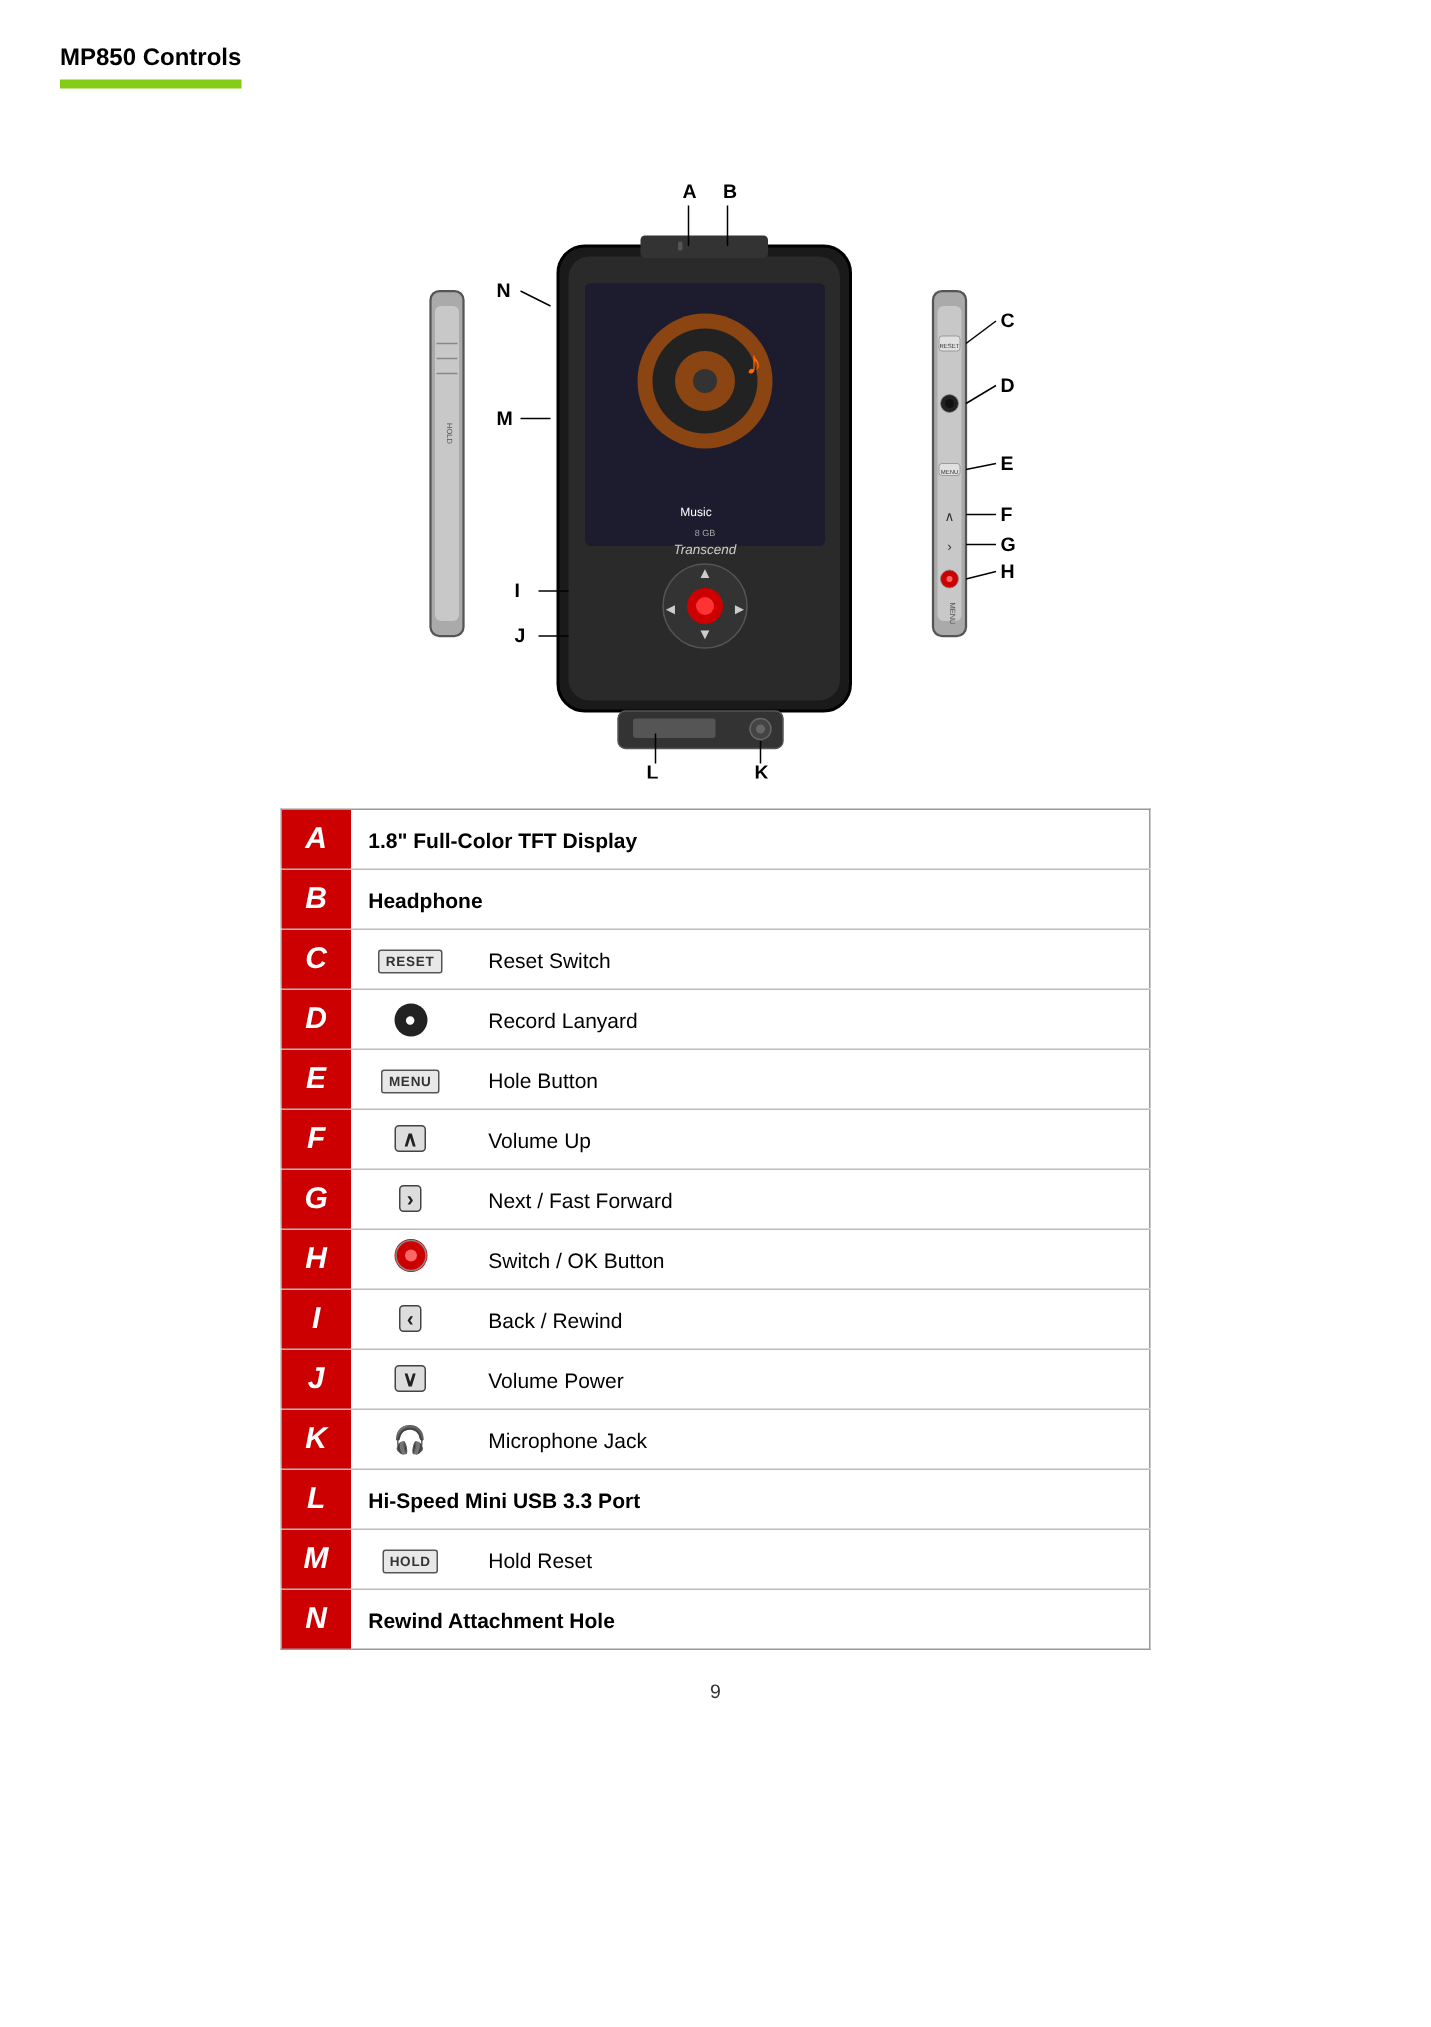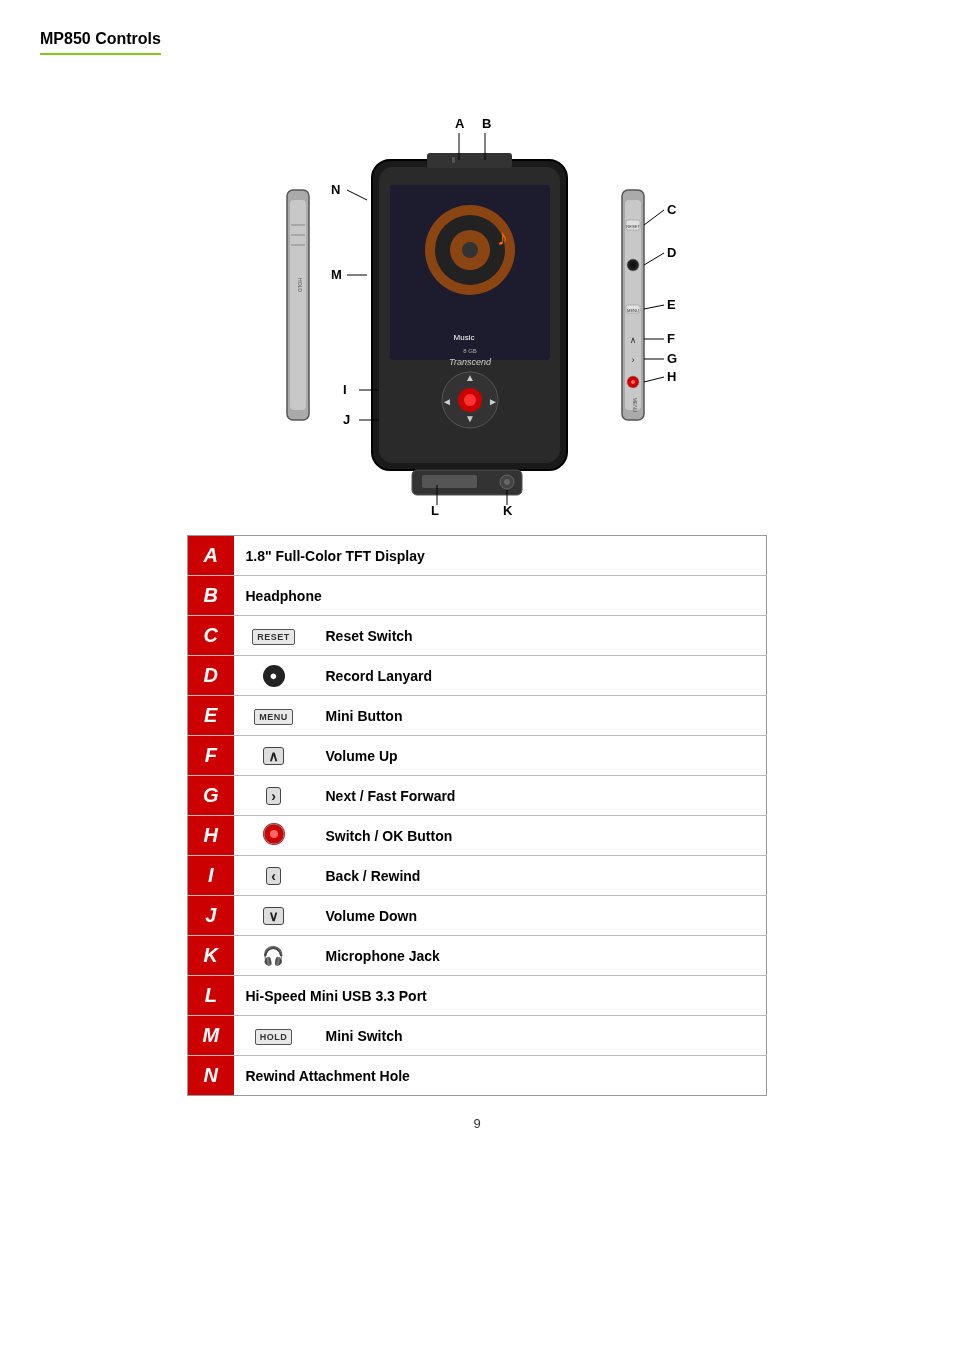--- a/index.html
+++ b/index.html
@@ -10,21 +10,21 @@
       min-height: 1351px;
       padding: 30px 40px;
       color: #000;
     }
 
     .page-title {
       font-size: 16px;
       font-weight: bold;
       margin-bottom: 20px;
       padding-bottom: 5px;
-      border-bottom: 2px solid #84cc16;
+      border-bottom: 6px solid #84cc16;
       display: inline-block;
     }
 
     
     .device-diagram {
       display: flex;
       justify-content: center;
       align-items: center;
       margin: 20px auto;
       position: relative;
@@ -69,21 +69,21 @@
     .icon-cell {
       width: 80px;
       text-align: center;
       vertical-align: middle;
       padding: 6px 8px;
     }
 
     .description-cell {
       padding: 8px 12px;
       font-size: 14px;
-      font-weight: bold;
+      font-weight: normal;
       vertical-align: middle;
     }
 
     .full-width-desc {
       padding: 8px 12px;
       font-size: 14px;
       font-weight: bold;
       vertical-align: middle;
       font-style: normal;
     }
@@ -290,21 +290,21 @@
         <td class="description-cell">Reset Switch</td>
       </tr>
       <tr>
         <td class="label-cell">D</td>
         <td class="icon-cell"><span class="btn-circle">●</span></td>
         <td class="description-cell">Record Lanyard</td>
       </tr>
       <tr>
         <td class="label-cell">E</td>
         <td class="icon-cell"><span class="btn-label">MENU</span></td>
-        <td class="description-cell">Mini Button</td>
+        <td class="description-cell">Hole Button</td>
       </tr>
       <tr>
         <td class="label-cell">F</td>
         <td class="icon-cell"><span class="chevron-icon">∧</span></td>
         <td class="description-cell">Volume Up</td>
       </tr>
       <tr>
         <td class="label-cell">G</td>
         <td class="icon-cell"><span class="chevron-icon">›</span></td>
         <td class="description-cell">Next / Fast Forward</td>
@@ -320,35 +320,35 @@
         <td class="description-cell">Switch / OK Button</td>
       </tr>
       <tr>
         <td class="label-cell">I</td>
         <td class="icon-cell"><span class="chevron-icon">‹</span></td>
         <td class="description-cell">Back / Rewind</td>
       </tr>
       <tr>
         <td class="label-cell">J</td>
         <td class="icon-cell"><span class="chevron-icon">∨</span></td>
-        <td class="description-cell">Volume Down</td>
+        <td class="description-cell">Volume Power</td>
       </tr>
       <tr>
         <td class="label-cell">K</td>
         <td class="icon-cell"><span class="headphone-icon">🎧</span></td>
         <td class="description-cell">Microphone Jack</td>
       </tr>
       <tr>
         <td class="label-cell">L</td>
         <td class="full-width-desc" colspan="2">Hi-Speed Mini USB 3.3 Port</td>
       </tr>
       <tr>
         <td class="label-cell">M</td>
         <td class="icon-cell"><span class="btn-label">HOLD</span></td>
-        <td class="description-cell">Mini Switch</td>
+        <td class="description-cell">Hold Reset</td>
       </tr>
       <tr>
         <td class="label-cell">N</td>
         <td class="full-width-desc" colspan="2">Rewind Attachment Hole</td>
       </tr>
     </tbody>
 </table>
 
 
 <div class="page-number">9</div>

